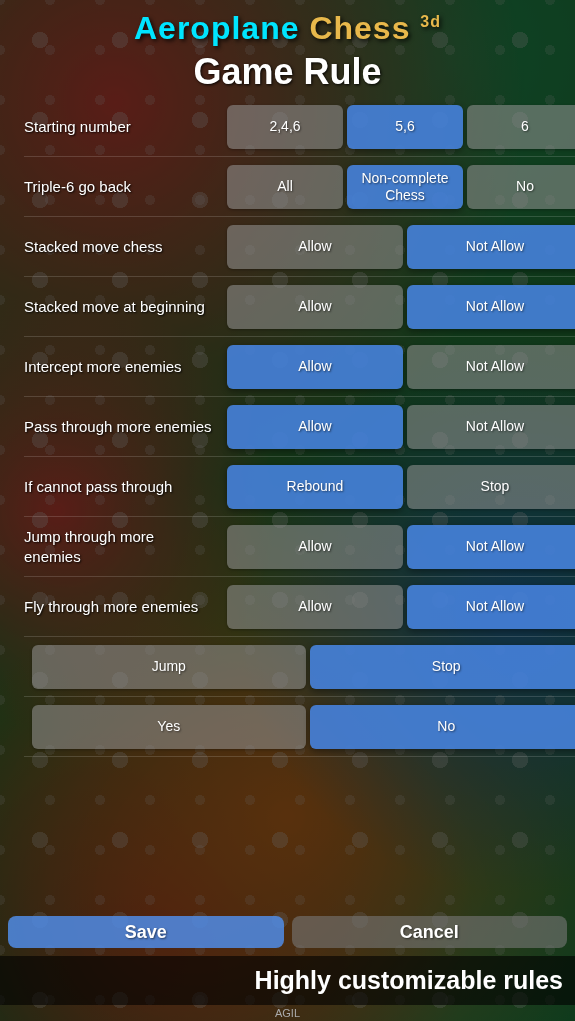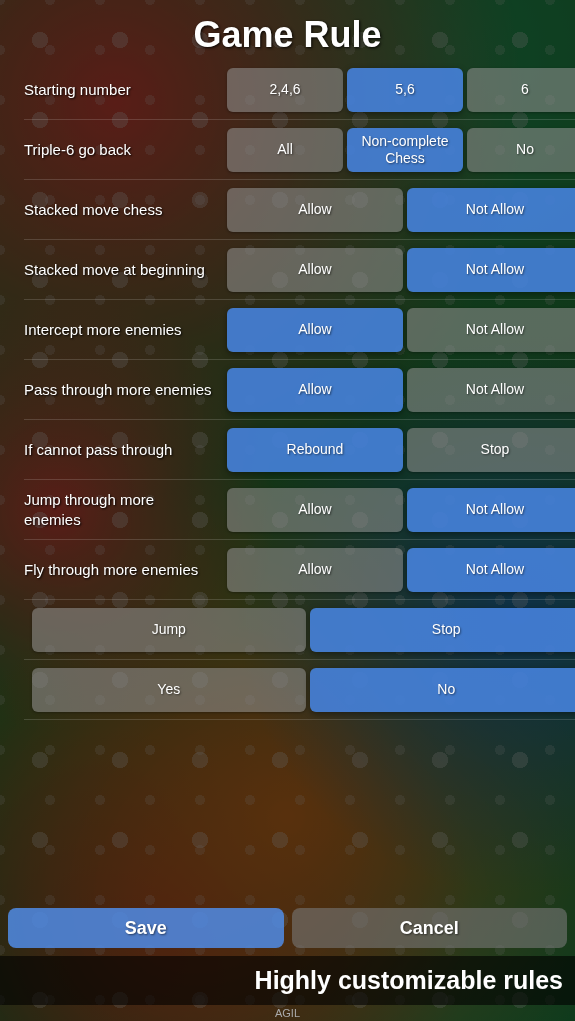--- a/index.html
+++ b/index.html
@@ -158,21 +158,21 @@
     
     .bottom-bar {
       width: 100%;
       padding: 8px 8px;
       display: flex;
       gap: 8px;
     }
 
     .bottom-btn {
       flex: 1;
-      height: 40px;
+      height: 32px;
       border-radius: 8px;
       border: none;
       font-size: 18px;
       font-weight: bold;
       color: #fff;
       cursor: pointer;
       text-shadow: 1px 1px 2px rgba(0,0,0,0.5);
     }
 
     .btn-save {
@@ -205,20 +205,25 @@
   </style>
 </head>
 <body>
 
 <div class="bg"></div>
 <div class="overlay"></div>
 
 <div class="content">
 
   <div class="header">
+    <div class="app-title">
+      <span>Aeroplane</span>
+      <span style="color:#e8b84b;">Chess</span>
+      <sup class="chess-3d" style="color:#e8b84b;font-size:16px;">3d</sup>
+    </div>
     <div class="page-title">Game Rule</div>
   </div>
 
   <div class="rules-container" id="rules-container">
 
   <div class="rule-row">
         <div class="rule-label">Starting number</div>
         <div class="rule-options three-options">
           <button class="rule-btn btn-inactive">2,4,6</button>
           <button class="rule-btn btn-active">5,6</button>

